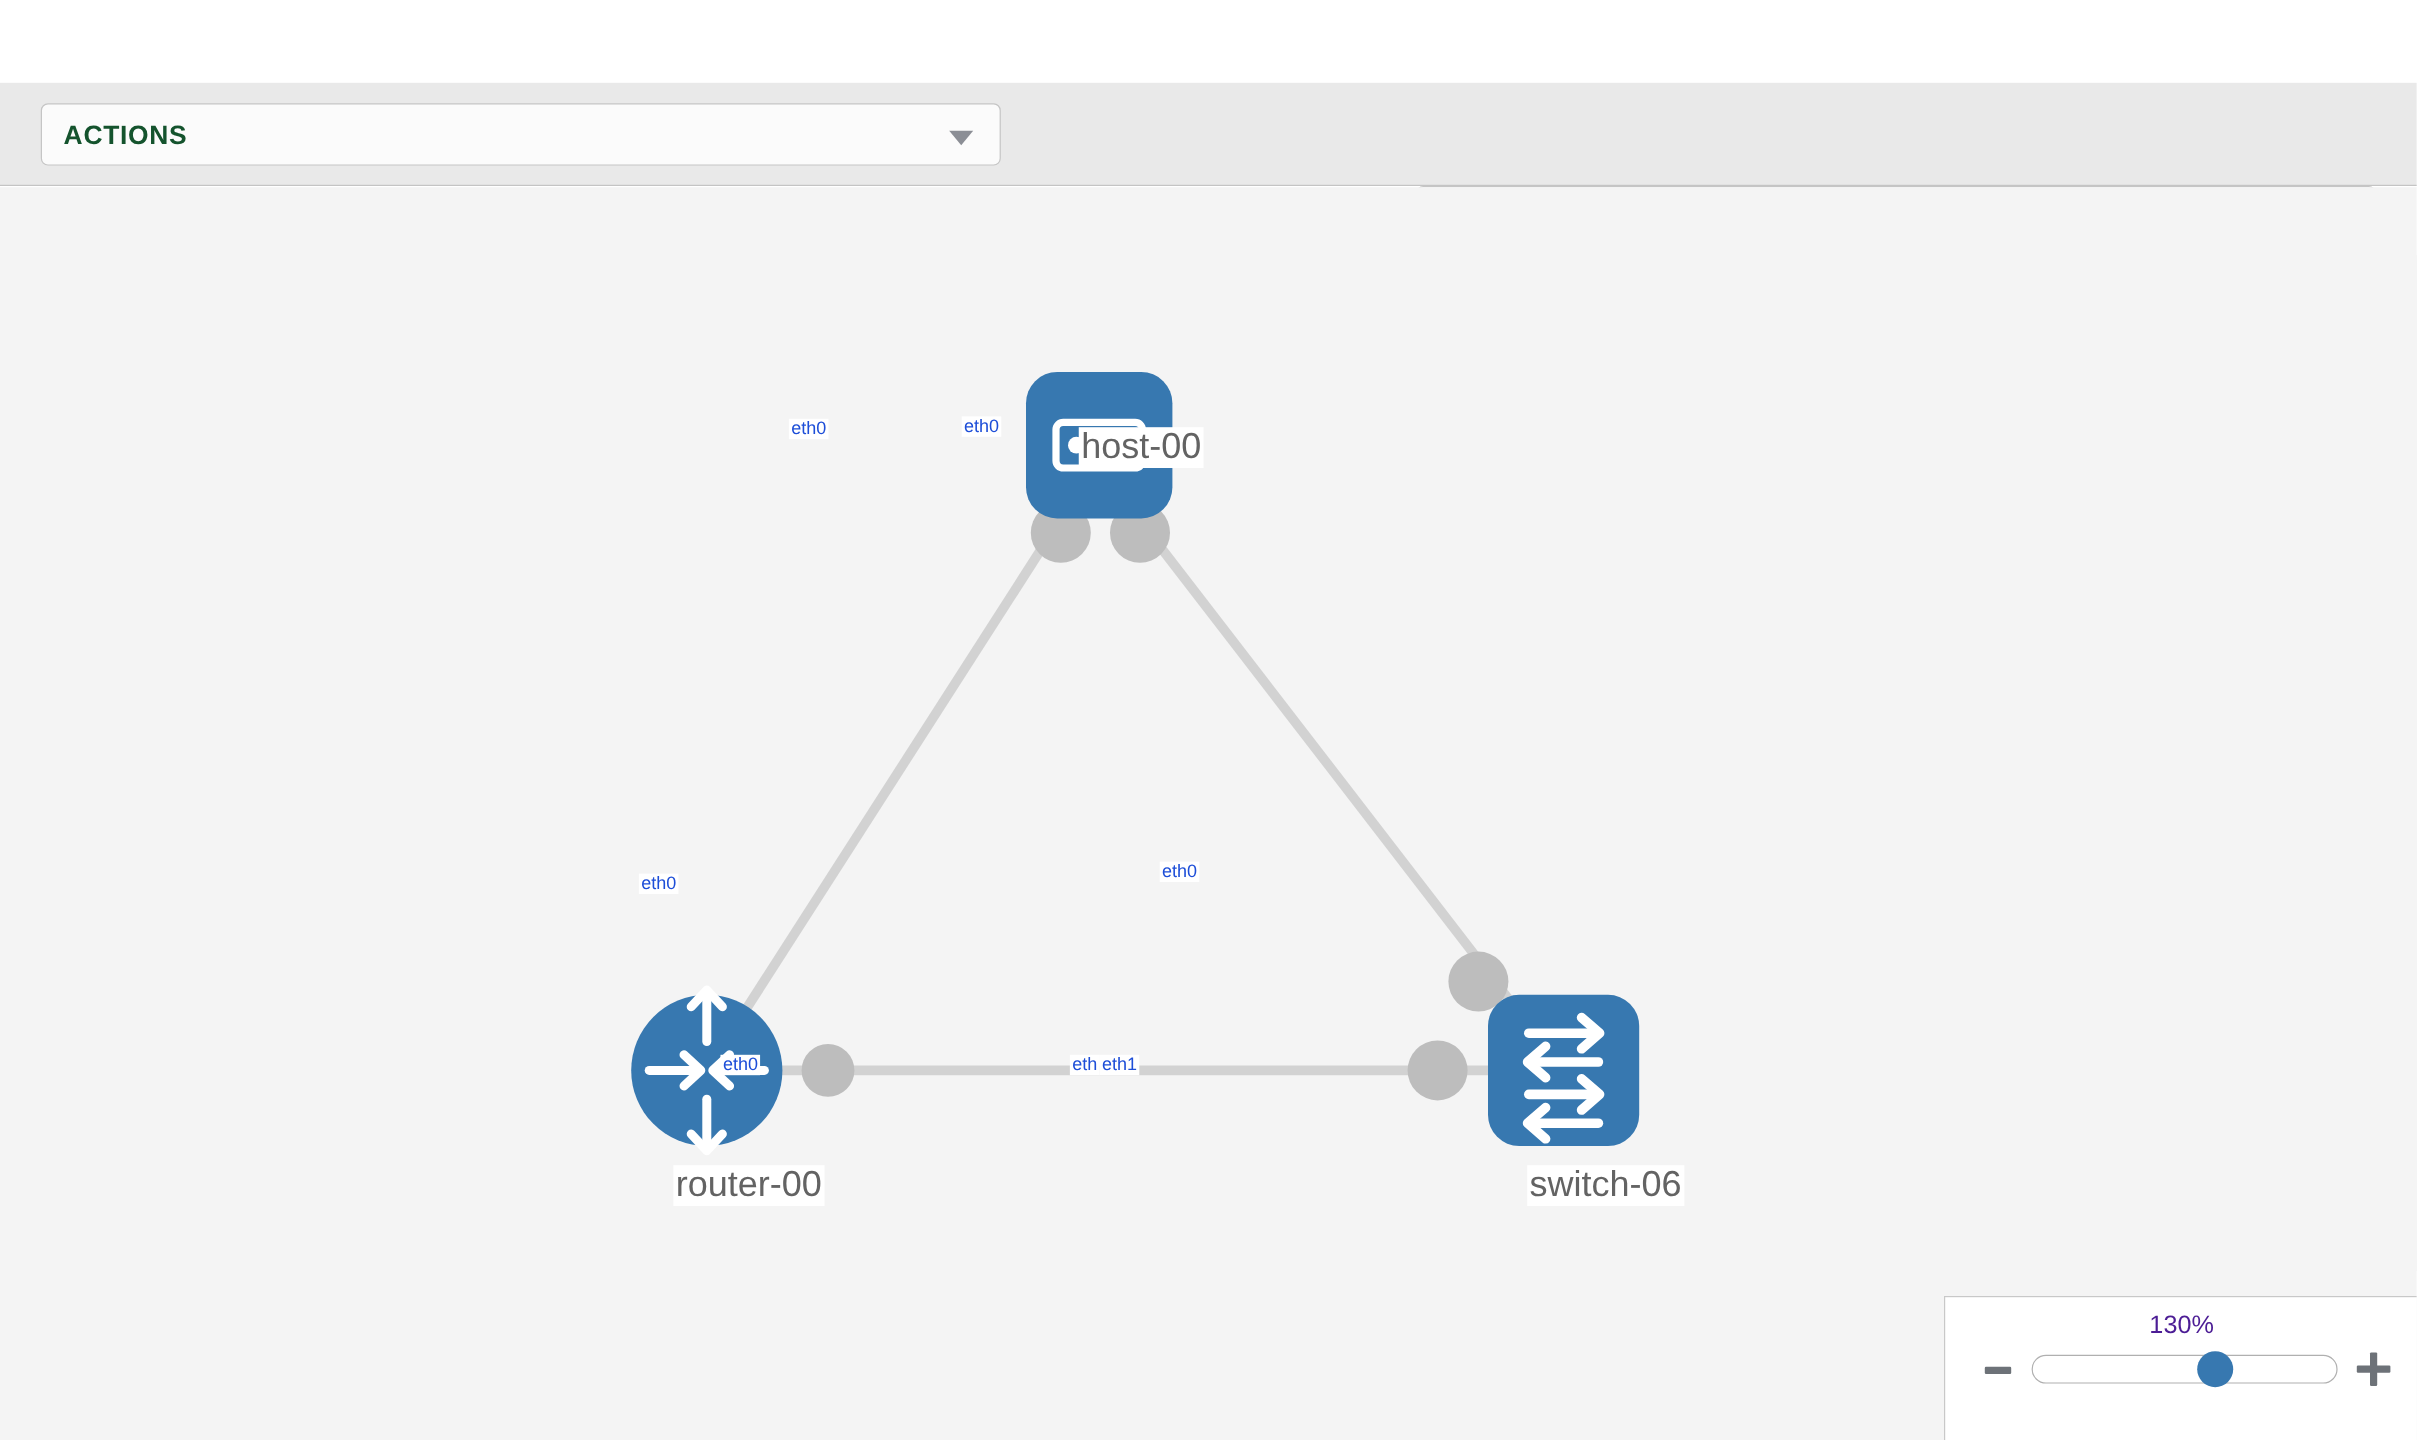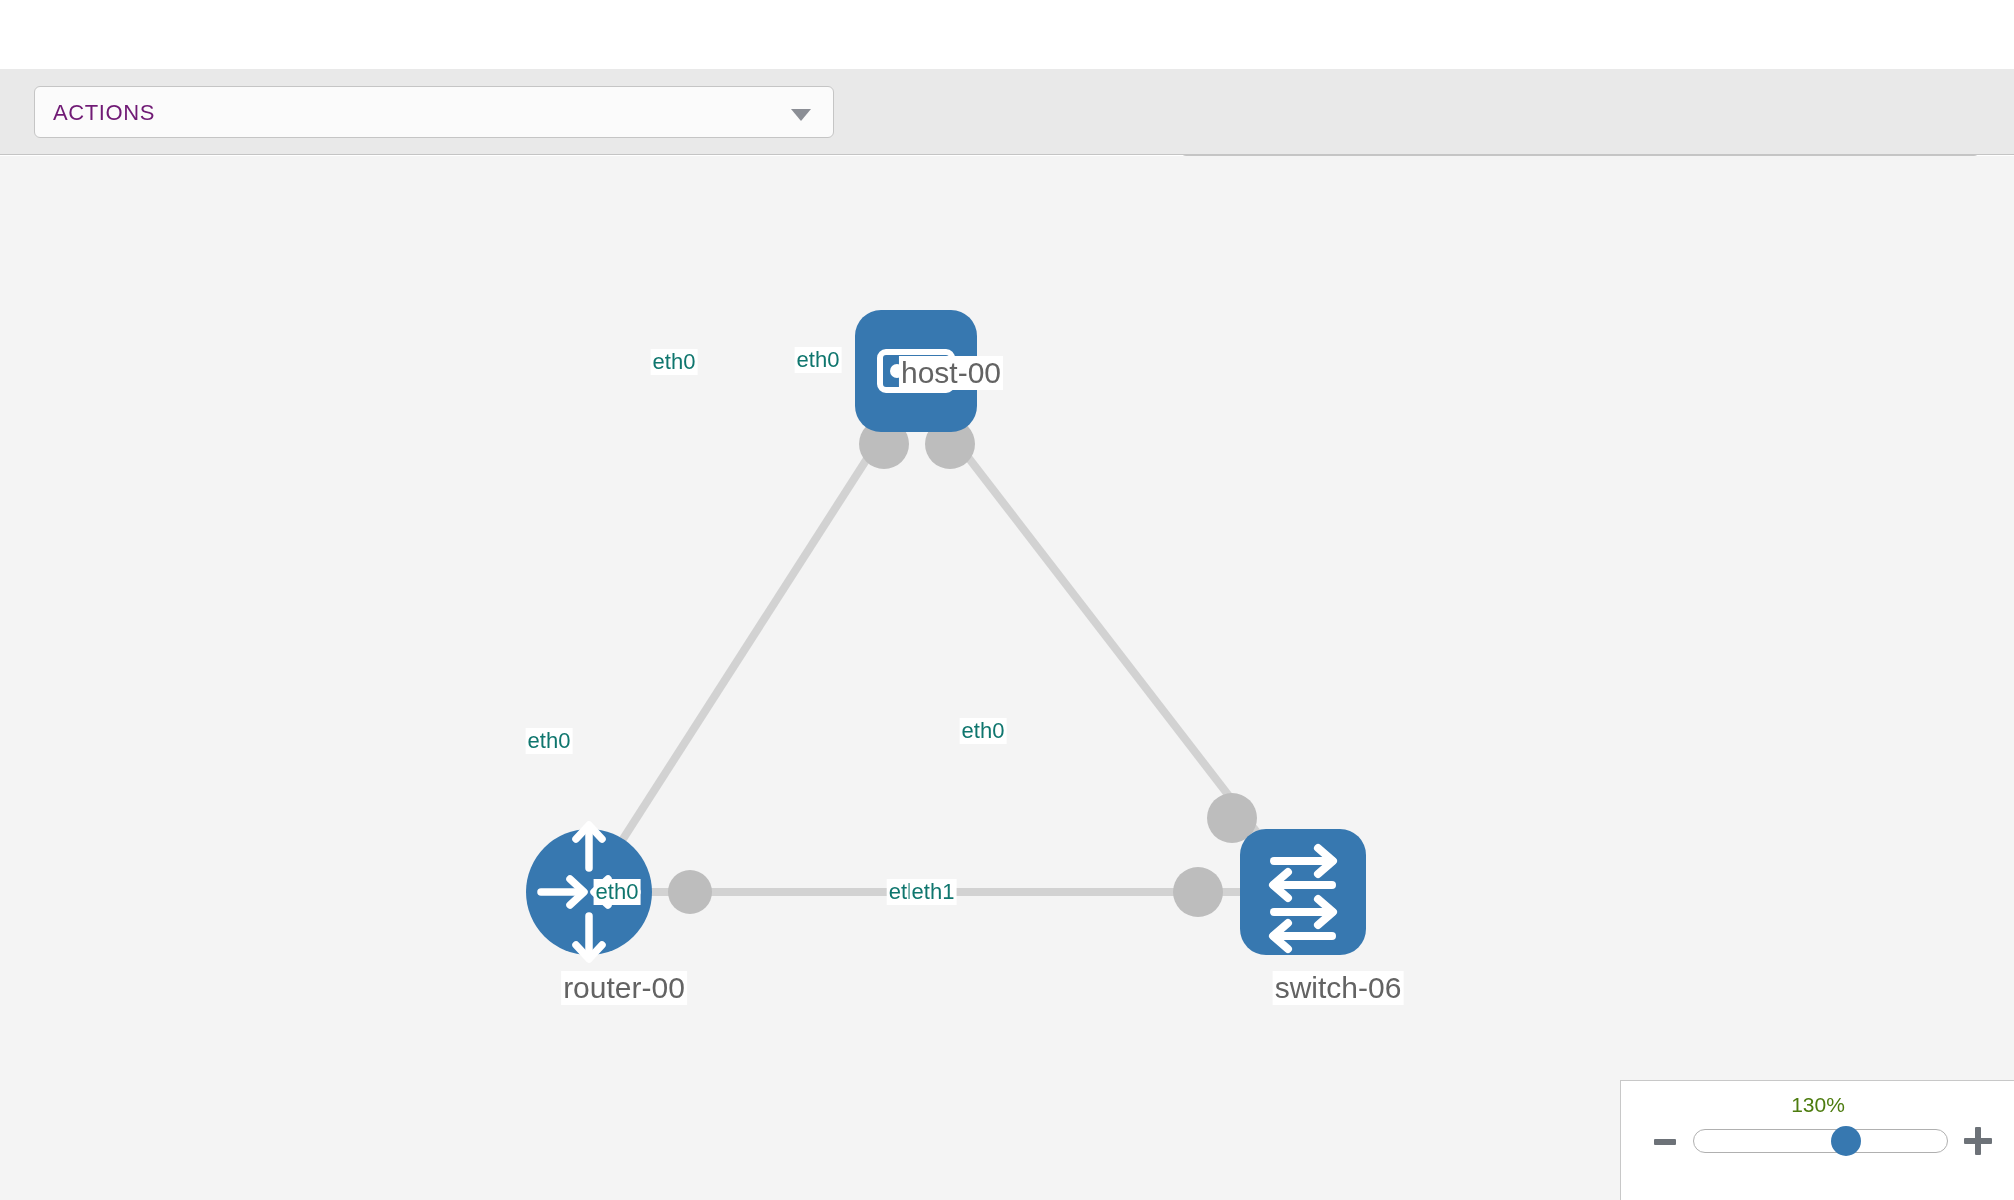--- a/index.html
+++ b/index.html
@@ -60,22 +60,23 @@
     width: 800px; height: 52px;
     background: #fbfbfb;
     border: 1px solid #c5c5c5;
     border-radius: 6px;
     cursor: pointer;
   }
   .actions-label {
     position: absolute;
     left: 18px; top: 13px;
     font-size: 22px;
-    color: #701a75;
+    color: #14532d;
     letter-spacing: 0.6px;
+    font-weight: bold;
   }
   .caret {
     position: absolute;
     top: 22px;
     width: 0; height: 0;
     border-left: 10px solid transparent;
     border-right: 10px solid transparent;
     border-top: 12px solid #8b8e95;
   }
   .actions-select .caret { right: 22px; }
@@ -127,22 +128,22 @@
     font-size: 30px;
     color: #636363;
     background: #ffffff;
     white-space: nowrap;
     padding: 0 2px;
     transform: translateX(-50%);
     margin-left: 35px;
   }
   .iface-label {
     position: absolute;
-    font-size: 22px;
-    color: #0f766e;
+    font-size: 15px;
+    color: #1d4ed8;
     background: #ffffff;
     white-space: nowrap;
     padding: 0 2px;
     transform: translateX(-50%);
   }
 
   
   .zoom-panel {
     position: absolute;
     left: 1620px; top: 1080px;
@@ -151,21 +152,21 @@
     border: 1px solid #c8c8c8;
     border-right: none;
     border-bottom: none;
   }
   .zoom-pct {
     position: absolute;
     left: 0; top: 12px;
     width: 394px;
     text-align: center;
     font-size: 21px;
-    color: #4d7c0f;
+    color: #4c1d95;
   }
   .zoom-minus {
     position: absolute;
     left: 33px; top: 58px;
     width: 22px; height: 6px;
     background: #6d7278;
     border-radius: 1px;
     cursor: pointer;
   }
   .zoom-plus {

